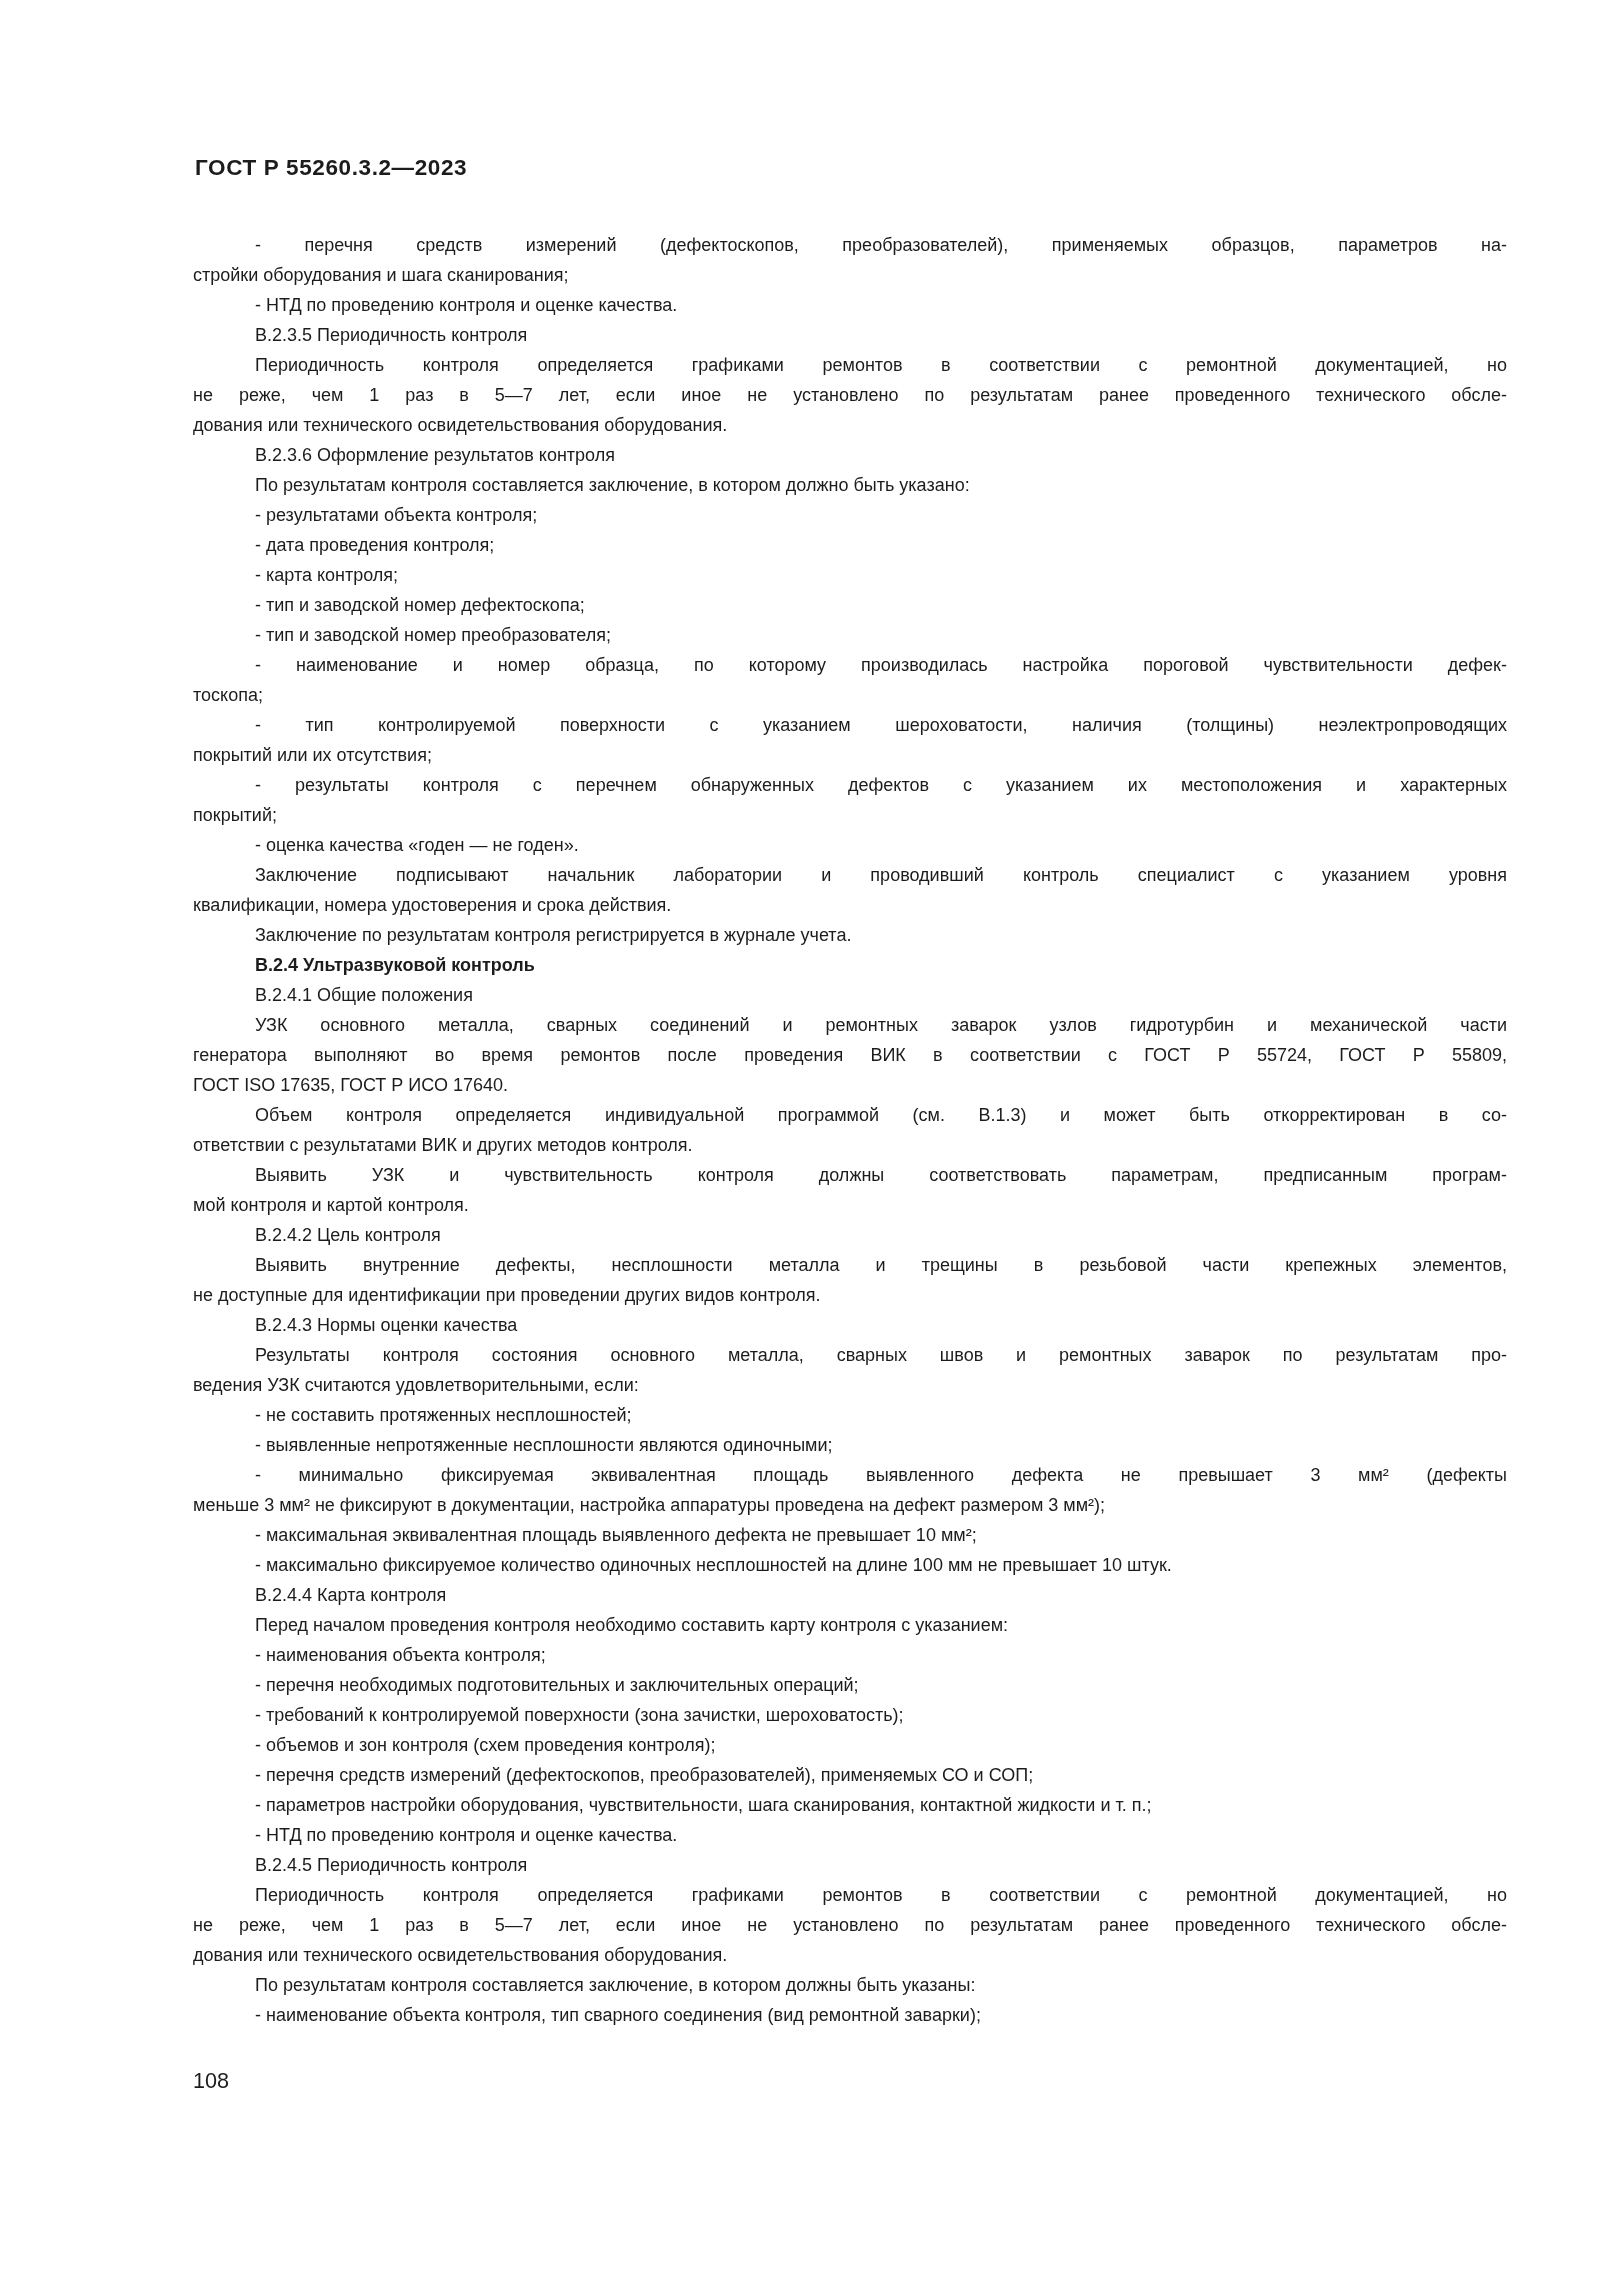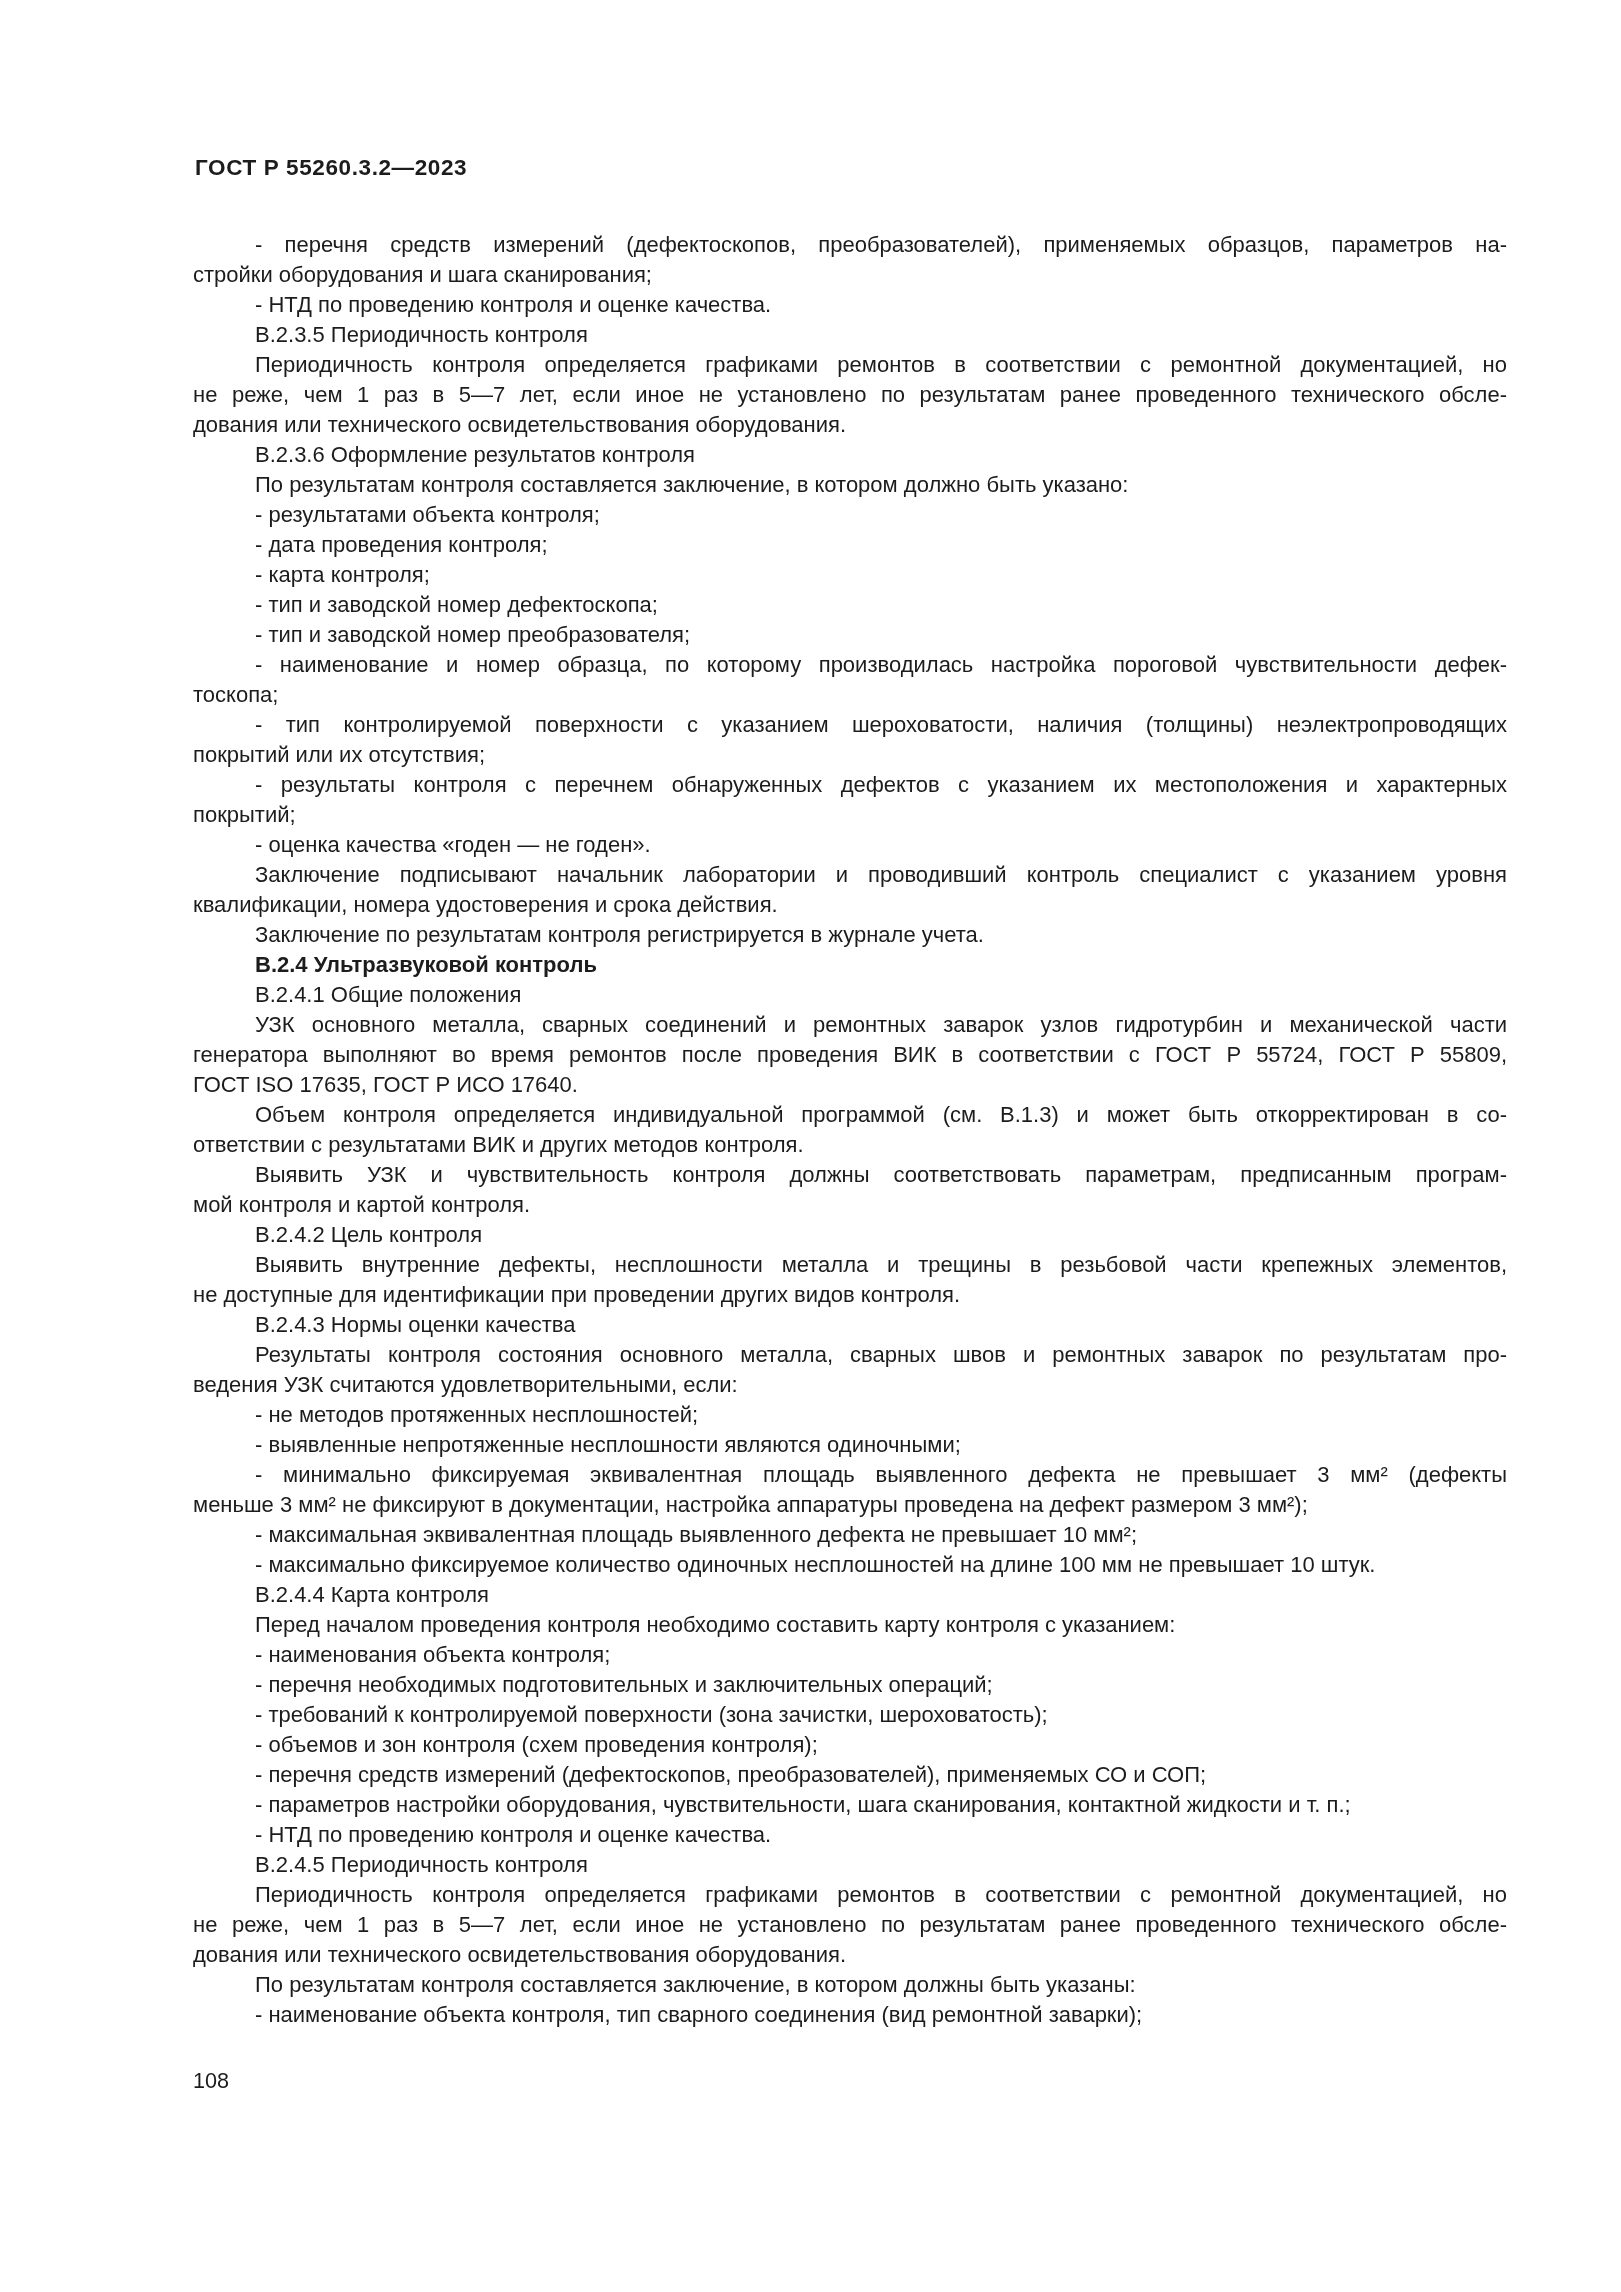--- a/index.html
+++ b/index.html
@@ -18,21 +18,21 @@
     font-size:22.5px;
     font-weight:700;
     letter-spacing:0.6px;
     line-height:1;
     white-space:nowrap;
   }
   .doc-body {
     position:absolute;
     left:193px; top:230px;
     width:1314px;
-    font-size:22px;
+    font-size:18px;
     line-height:30px;
   }
   .line {
     text-align:justify;
     text-align-last:left;
   }
   .line.jst { text-align-last:justify; }
   .line.ind { text-indent:62px; }
   .line.bold { font-weight:700; }
   .page-number {
@@ -81,21 +81,21 @@
       <div class="line ind jst">Объем контроля определяется индивидуальной программой (см. В.1.3) и может быть откорректирован в со-</div>
       <div class="line">ответствии с результатами ВИК и других методов контроля.</div>
       <div class="line ind jst">Выявить УЗК и чувствительность контроля должны соответствовать параметрам, предписанным програм-</div>
       <div class="line">мой контроля и картой контроля.</div>
       <div class="line ind">В.2.4.2 Цель контроля</div>
       <div class="line ind jst">Выявить внутренние дефекты, несплошности металла и трещины в резьбовой части крепежных элементов,</div>
       <div class="line">не доступные для идентификации при проведении других видов контроля.</div>
       <div class="line ind">В.2.4.3 Нормы оценки качества</div>
       <div class="line ind jst">Результаты контроля состояния основного металла, сварных швов и ремонтных заварок по результатам про-</div>
       <div class="line">ведения УЗК считаются удовлетворительными, если:</div>
-      <div class="line ind">- не методов протяженных несплошностей;</div>
+      <div class="line ind">- не составить протяженных несплошностей;</div>
       <div class="line ind">- выявленные непротяженные несплошности являются одиночными;</div>
       <div class="line ind jst">- минимально фиксируемая эквивалентная площадь выявленного дефекта не превышает 3 мм² (дефекты</div>
       <div class="line">меньше 3 мм² не фиксируют в документации, настройка аппаратуры проведена на дефект размером 3 мм²);</div>
       <div class="line ind">- максимальная эквивалентная площадь выявленного дефекта не превышает 10 мм²;</div>
       <div class="line ind">- максимально фиксируемое количество одиночных несплошностей на длине 100 мм не превышает 10 штук.</div>
       <div class="line ind">В.2.4.4 Карта контроля</div>
       <div class="line ind">Перед началом проведения контроля необходимо составить карту контроля с указанием:</div>
       <div class="line ind">- наименования объекта контроля;</div>
       <div class="line ind">- перечня необходимых подготовительных и заключительных операций;</div>
       <div class="line ind">- требований к контролируемой поверхности (зона зачистки, шероховатость);</div>

